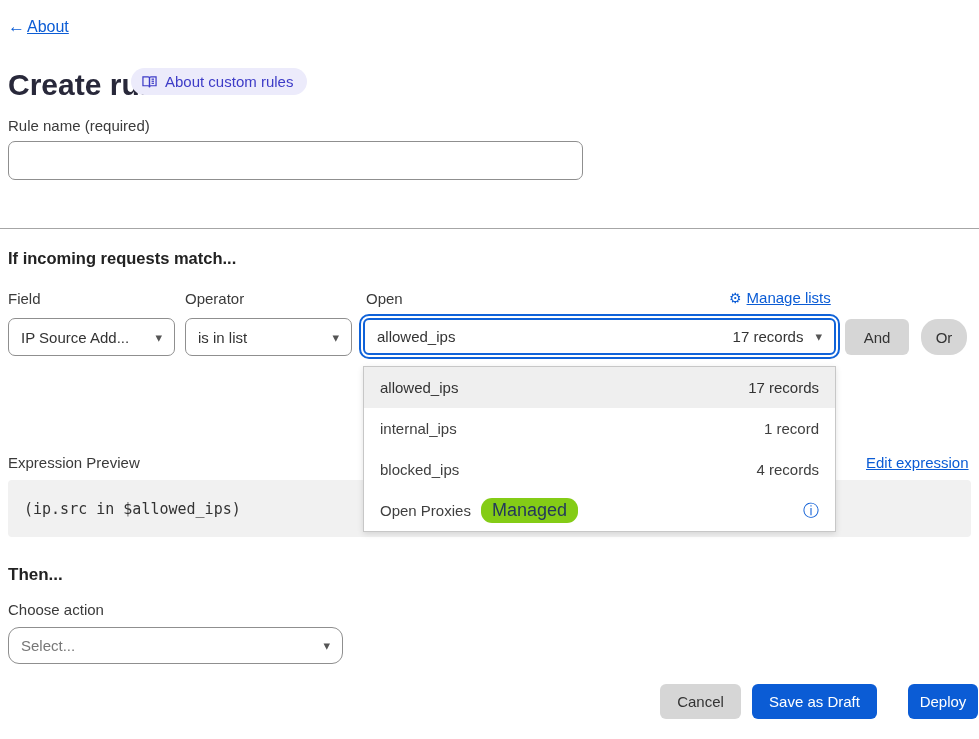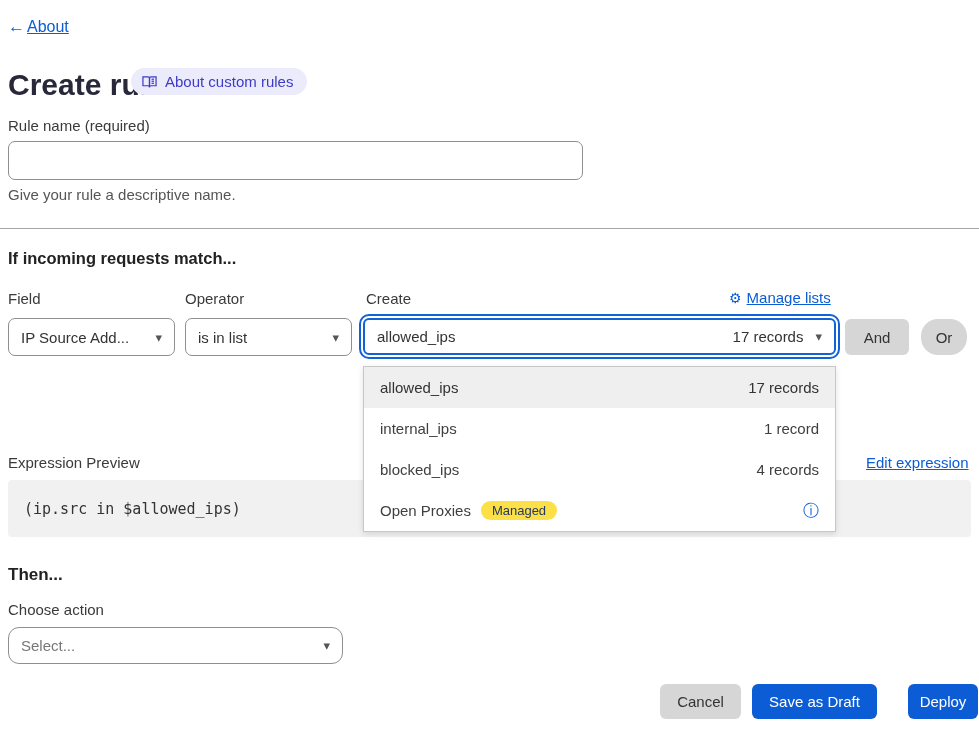--- a/index.html
+++ b/index.html
@@ -107,22 +107,22 @@
     box-shadow:0 2px 6px rgba(0,0,0,0.12);
     z-index:5;
   }
   .dd-item {
     height:41px; display:flex; align-items:center; justify-content:space-between;
     padding:0 16px; cursor:pointer; color:#3f3f3f; font-size:15px;
   }
   .dd-item.highlighted { background:#efefef; color:#333; }
   .dd-left { display:flex; align-items:center; gap:10px; }
   .managed-pill {
-    background:#fde047; color:#24395c;
-    border-radius:11px; padding:2px 11px; font-size:13px;
+    background:#84cc16; color:#24395c;
+    border-radius:11px; padding:2px 11px; font-size:18px;
   }
   .info-icon { color:#0b5cd5; font-size:16px; cursor:pointer; line-height:1; }
 
   
   .lbl-expression { left:8px; top:454px; color:#3a3a3a; }
   .edit-expression {
     left:866px; top:454px; color:#0b5cd5; text-decoration:underline;
     cursor:pointer; font-size:15px;
   }
   .expression-box {
@@ -171,29 +171,28 @@
         <line x1="10.2" y1="4" x2="12.8" y2="4"></line>
         <line x1="10.2" y1="6.2" x2="12.8" y2="6.2"></line>
         <line x1="10.2" y1="8.4" x2="12.8" y2="8.4"></line>
       </svg>
     </span>
     <span>About custom rules</span>
   </div>
 
   <label class="abs field-label lbl-rule-name">Rule name (required)</label>
   <input class="abs rule-name-input" type="text" value="" style="">
-  <div class="abs helper-text">Give your rule a descriptive name.</div>
 
   <div class="abs divider"></div>
 
   <h2 class="abs section-heading match-heading">If incoming requests match...</h2>
 
   <label class="abs field-label lbl-field">Field</label>
   <label class="abs field-label lbl-operator">Operator</label>
-  <label class="abs field-label lbl-value">Create</label>
+  <label class="abs field-label lbl-value">Open</label>
 
   <div class="abs manage-lists">
     <span class="gear">⚙</span>
     <span class="lbl">Manage lists</span>
   </div>
 
   <div class="abs select-box sel-field">
     <span>IP Source Add...</span>
     <span class="caret">▾</span>
   </div>

